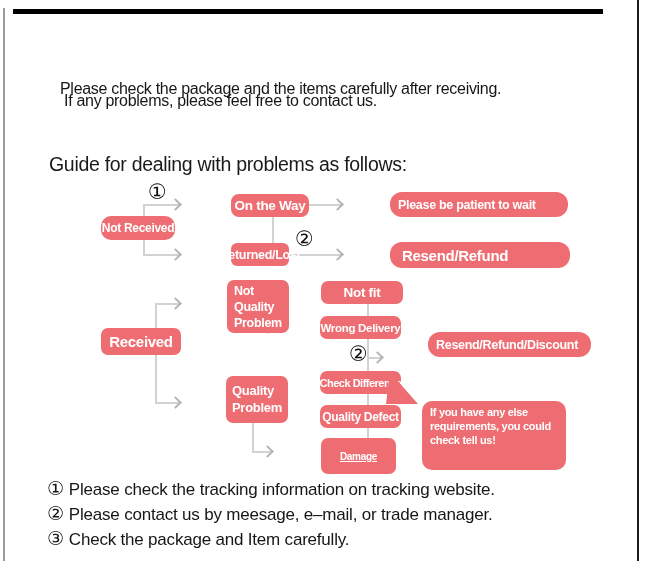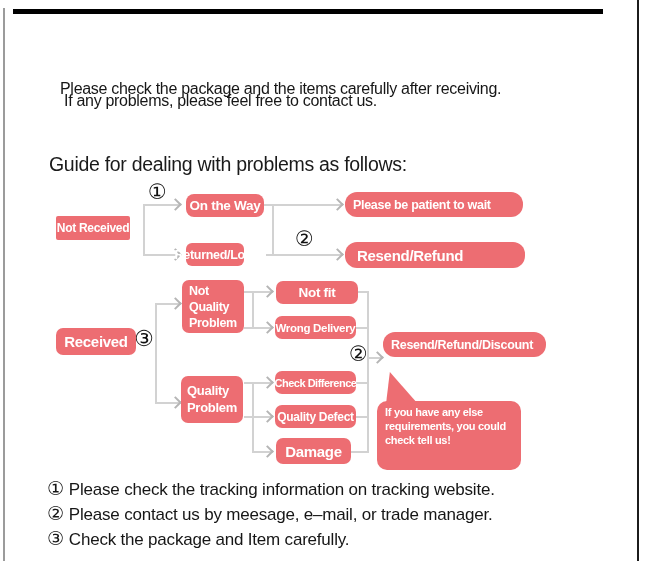--- a/index.html
+++ b/index.html
@@ -14,21 +14,21 @@
     position:absolute;left:22px;top:22px;
     font-family:"DejaVu Serif",serif;font-weight:bold;
     font-size:32px;letter-spacing:1px;color:var(--blue,#1155a0);
   }
   .intro{position:absolute;color:#161616;font-size:16px;letter-spacing:-0.3px;}
   #guide{position:absolute;left:49px;top:136px;font-size:19.5px;color:#1a1a1a;letter-spacing:-0.3px;margin-top:17px;}
   
   .box{
     position:absolute;background:var(--pink,#ed6d72);color:#ffffff;
     font-weight:bold;border-radius:7px;display:flex;align-items:center;
-    justify-content:center;white-space:nowrap;letter-spacing:-0.3px;
+    justify-content:center;white-space:nowrap;letter-spacing:-0.3px;margin-left:45px;
   }
   .box.left{justify-content:flex-start;text-align:left;}
   .box.wrap{white-space:normal;line-height:1.28;}
   .hline{position:absolute;height:2px;background:var(--line,#d2d2d2);}
   .vline{position:absolute;width:2px;background:var(--line,#d2d2d2);}
   .arr{
     position:absolute;width:7px;height:7px;
     border-top:2px solid var(--arrow,#b5b5b5);
     border-right:2px solid var(--arrow,#b5b5b5);
     transform:rotate(45deg);
@@ -93,35 +93,35 @@
     <div class="arr" style="left:263px;top:378px;"></div>
     <div class="arr" style="left:263px;top:412px;"></div>
     <div class="arr" style="left:263px;top:447px;"></div>
     <div class="arr" style="left:373px;top:353px;"></div>
 
     <div class="marker" style="left:148px;top:180px;font-size:21px;">①</div>
     <div class="marker" style="left:295px;top:227px;font-size:21px;">②</div>
     <div class="marker" style="left:134px;top:326px;font-size:22px;">③</div>
     <div class="marker" style="left:349px;top:342px;font-size:21px;">②</div>
 
-    <div class="box" style="left:56px;top:216px;width:74px;height:24px;font-size:12px;border-radius:2px;">Not Received</div>
+    <div class="box" style="left:56px;top:216px;width:74px;height:24px;font-size:12px;border-radius:10px;">Not Received</div>
     <div class="box" style="left:186px;top:194px;width:78px;height:23px;font-size:13.5px;border-radius:8px;">On the Way</div>
     <div class="box" style="left:186px;top:243px;width:58px;height:23px;font-size:12.5px;border-radius:6px;">Returned/Lost</div>
     <div class="box left" style="left:345px;top:192px;width:170px;height:25px;font-size:12.5px;border-radius:12px;padding-left:8px;">Please be patient to wait</div>
     <div class="box left" style="left:345px;top:242px;width:168px;height:26px;font-size:15px;border-radius:12px;padding-left:12px;">Resend/Refund</div>
 
     <div class="box" style="left:56px;top:328px;width:80px;height:27px;font-size:15px;border-radius:7px;">Received</div>
     <div class="box left wrap" style="left:182px;top:280px;width:55px;height:53px;font-size:12.5px;border-radius:7px;padding-left:7px;align-items:center;">Not Quality Problem</div>
     <div class="box left wrap" style="left:181px;top:376px;width:56px;height:47px;font-size:13px;border-radius:7px;padding-left:6px;">Quality Problem</div>
 
     <div class="box" style="left:276px;top:281px;width:82px;height:23px;font-size:13.5px;border-radius:7px;">Not fit</div>
     <div class="box" style="left:275px;top:316px;width:81px;height:23px;font-size:11.5px;border-radius:7px;">Wrong Delivery</div>
     <div class="box" style="left:275px;top:371px;width:81px;height:23px;font-size:11px;border-radius:7px;letter-spacing:-0.5px;">Check Difference</div>
     <div class="box" style="left:275px;top:405px;width:81px;height:23px;font-size:12px;border-radius:7px;">Quality Defect</div>
-    <div class="box" style="left:276px;top:438px;width:75px;height:26px;font-size:15px;border-radius:7px;">Damage</div>
+    <div class="box" style="left:276px;top:438px;width:75px;height:36px;font-size:10px;border-radius:7px;text-decoration:underline;">Damage</div>
 
     <div class="box left" style="left:383px;top:332px;width:155px;height:25px;font-size:12.5px;border-radius:12px;padding-left:8px;">Resend/Refund/Discount</div>
 
     <div id="bubble-tail"></div>
     <div class="box left wrap" style="left:377px;top:401px;width:128px;height:61px;font-size:11px;border-radius:10px;padding:4px 8px;font-weight:bold;letter-spacing:-0.3px;align-items:flex-start;">If you have any else requirements, you could check tell us!</div>
   </div>
 
   <div>
     <div class="footnote" style="top:477px;">
       <span class="fm">①</span><span>Please check the tracking information on tracking website.</span>

